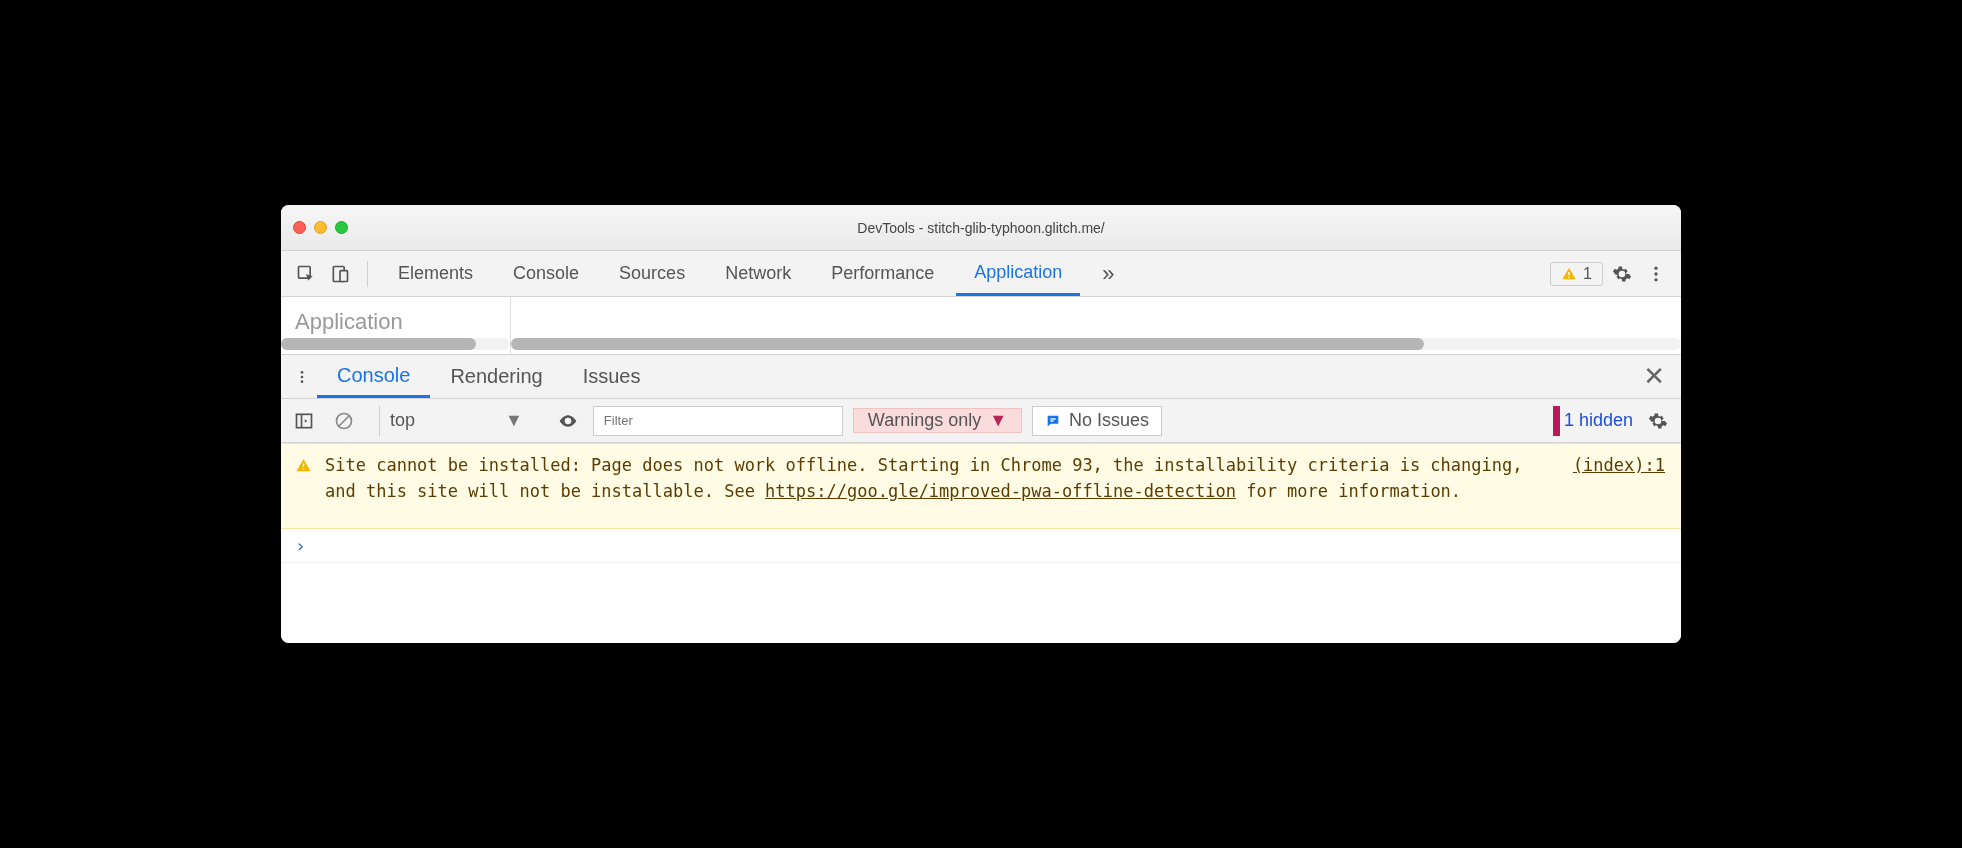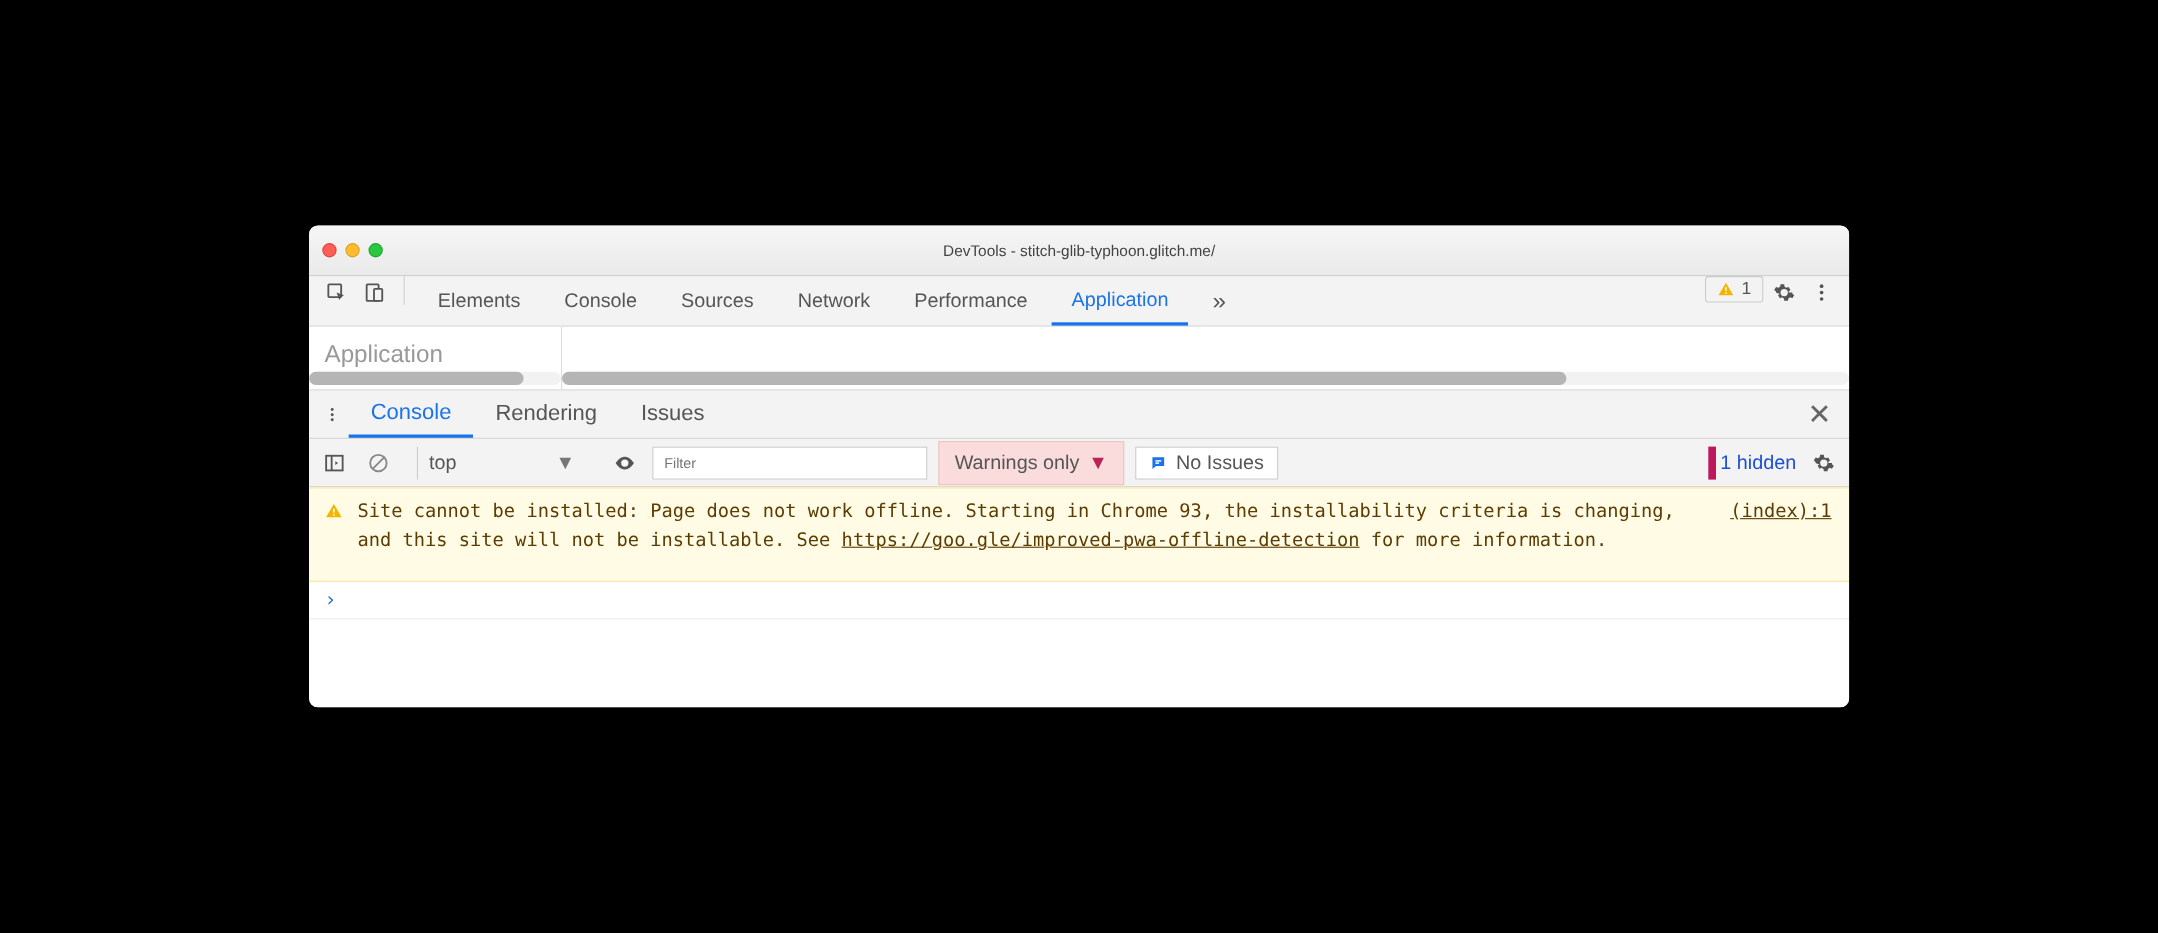--- a/index.html
+++ b/index.html
@@ -37,21 +37,21 @@
   .tl.max{background:#28c840;border:1px solid #1fa72f;}
   .title {
     position:absolute; left:0; right:0; text-align:center;
     font-size:14px; color:#444;
   }
   
   .toolbar {
     height:46px;
     background:#f3f3f3;
     border-bottom:1px solid #d3d3d3;
-    display:flex; align-items:flex-start;
+    display:flex; align-items:center;
     padding:0 10px;
     gap:4px;
     font-size:18px;
     color:#555;
   }
   .toolbar .sep{width:1px;height:26px;background:#d0d0d0;margin:0 8px;}
   .toolbar .tab{padding:0 18px; height:100%; display:flex;align-items:center;cursor:pointer;}
   .toolbar .tab.active{color:#1a73e8;border-bottom:3px solid #1a73e8;}
   .toolbar .spacer{flex:1;}
   .issues-btn{
@@ -93,21 +93,21 @@
     display:flex;align-items:center;gap:90px;
     border-left:1px solid #ccc;border-right:0;
     padding:0 10px;height:30px;cursor:pointer;
   }
   .ctx .arrow{color:#777;}
   .filter{
     border:1px solid #ccc;background:#fff;height:30px;width:250px;
     padding:0 10px;font-size:13px;color:#555;
   }
   .lvlbtn{
-    background:#fadcdc;height:40px;padding:0 14px;
+    background:#fadcdc;height:25px;padding:0 14px;
     display:flex;align-items:center;gap:8px;cursor:pointer;border:1px solid #f0c2c2;
   }
   .noissues{
     border:1px solid #ccc;height:30px;padding:0 12px;
     display:flex;align-items:center;gap:8px;background:#fff;cursor:pointer;
   }
   .noissues .sq{display:inline-flex;align-items:center;}
   .hidden-ct{margin-left:auto;color:#1d4ed8;border-left:7px solid #be185d;padding-left:4px;height:30px;display:flex;align-items:center;}
   
   .console-body{background:#fff;min-height:200px;}

